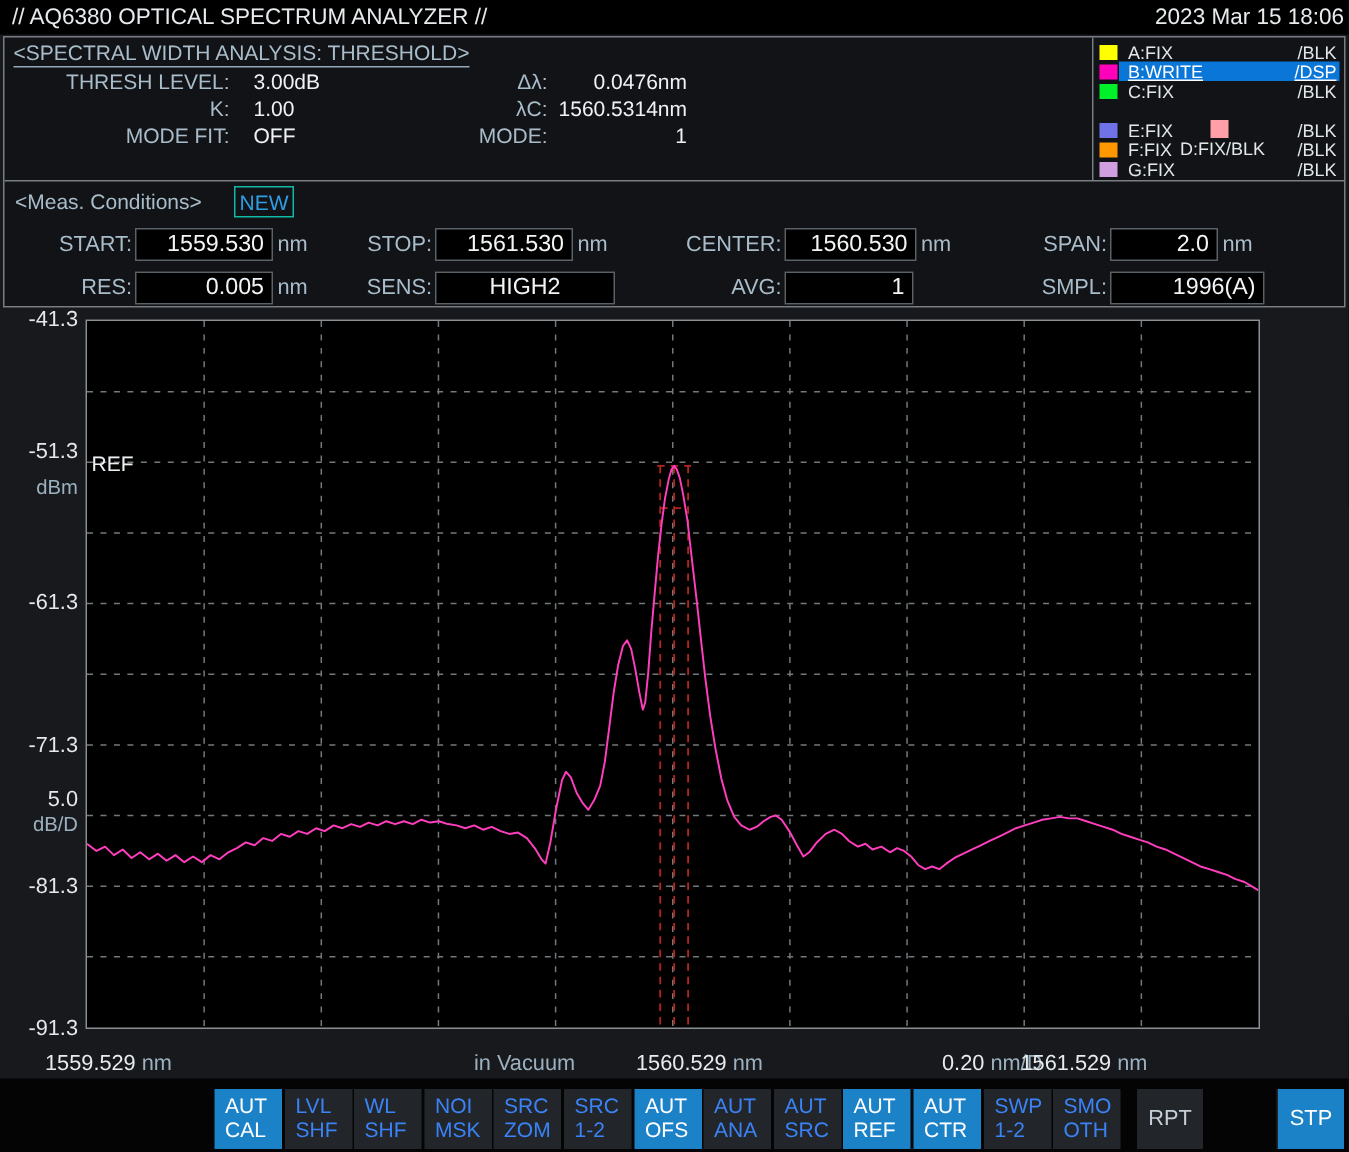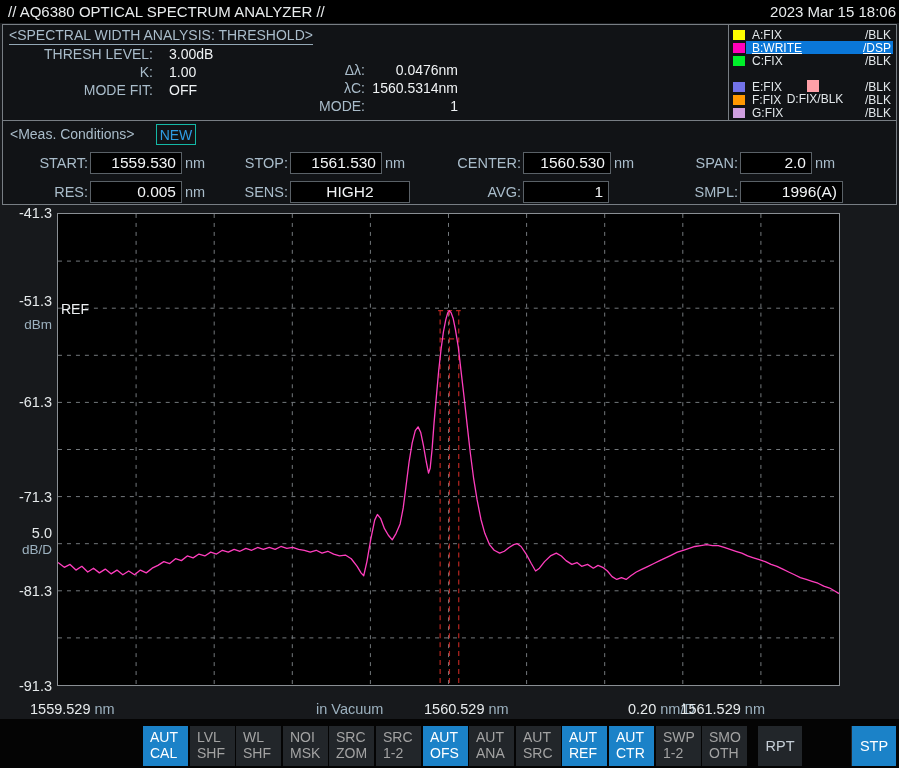--- a/index.html
+++ b/index.html
@@ -15,21 +15,21 @@
 
   
   #panel { position:absolute; left:2px; top:24px; width:895px; height:181px;
            border:1px solid #787e84; background:#111316; }
   .divh { position:absolute; left:0; top:95px; width:100%; height:1px; background:#787e84; }
   .divv { position:absolute; left:725px; top:0; width:1px; height:95px; background:#787e84; }
 
   #an-header { position:absolute; left:6px; top:2px; font-size:14px; color:#a9bcca;
                border-bottom:1px solid #93a7b5; padding-bottom:1px; white-space:nowrap; }
   #an-left  { position:absolute; left:2px;  top:20px; }
-  #an-right { position:absolute; left:286px; top:36px; }
+  #an-right { position:absolute; left:286px; top:20px; }
   .anrow { height:18px; line-height:18px; font-size:14px; white-space:nowrap; }
   .anlab  { display:inline-block; width:148px; text-align:right; color:#a9bcca; }
   .anlabr { display:inline-block; width:76px;  text-align:right; color:#a9bcca; }
   .anval  { display:inline-block; margin-left:16px; color:#eff2f4; }
   .anvalr { display:inline-block; width:86px; margin-left:7px; text-align:right; color:#eff2f4; }
 
   
   #legend { position:absolute; left:730px; top:3px; right:3px; height:92px; }
   .lrow { position:absolute; left:0; right:0; height:13px; display:flex; align-items:center; }
   .lsw  { width:12px; height:10px; margin-right:1px; flex:0 0 12px; }
@@ -74,21 +74,21 @@
           color:#9cb1bf; height:15px; line-height:15px; }
   .fx { position:absolute; top:496px; font-size:14.5px; white-space:nowrap; }
   .fx b { font-weight:normal; color:#e8ecee; }
   .fx i { font-style:normal; color:#9cb1bf; }
   .fx1 { left:30px; } .fx2 { left:316px; } .fx3 { left:424px; } .fx4 { left:628px; }
   .fx5 { right:6px; text-align:right; }
 
   
   #toolbar { position:absolute; left:0; top:719px; width:899px; height:49px; background:#040404; }
   .tbtn { position:absolute; top:7px; width:45px; height:40px; background:#22262a;
-          color:#a3a3a3; font-size:14px; padding:3px 0 0 7px; line-height:16px; cursor:pointer; }
+          color:#3b82f6; font-size:14px; padding:3px 0 0 7px; line-height:16px; cursor:pointer; }
   .tbtn.active { background:#1b82c8; color:#fff; }
   .sbtn { position:absolute; top:7px; width:44px; height:40px; background:#22262a;
           color:#c6cfd7; font-size:14.5px; text-align:center; line-height:40px; cursor:pointer; }
   .sbtn.active { background:#1b82c8; color:#fff; }
 </style>
 </head>
 <body>
 
 <div id="titlebar">
   <span id="title">// AQ6380 OPTICAL SPECTRUM ANALYZER //</span>

